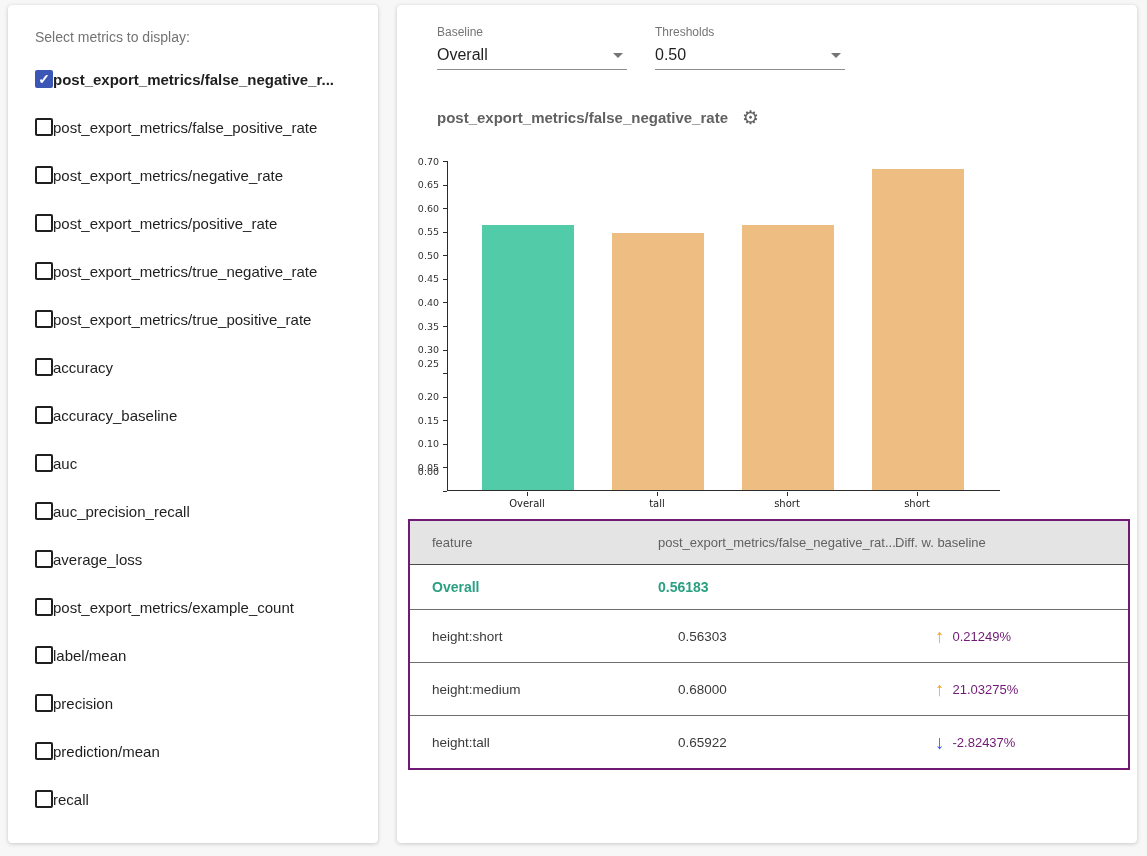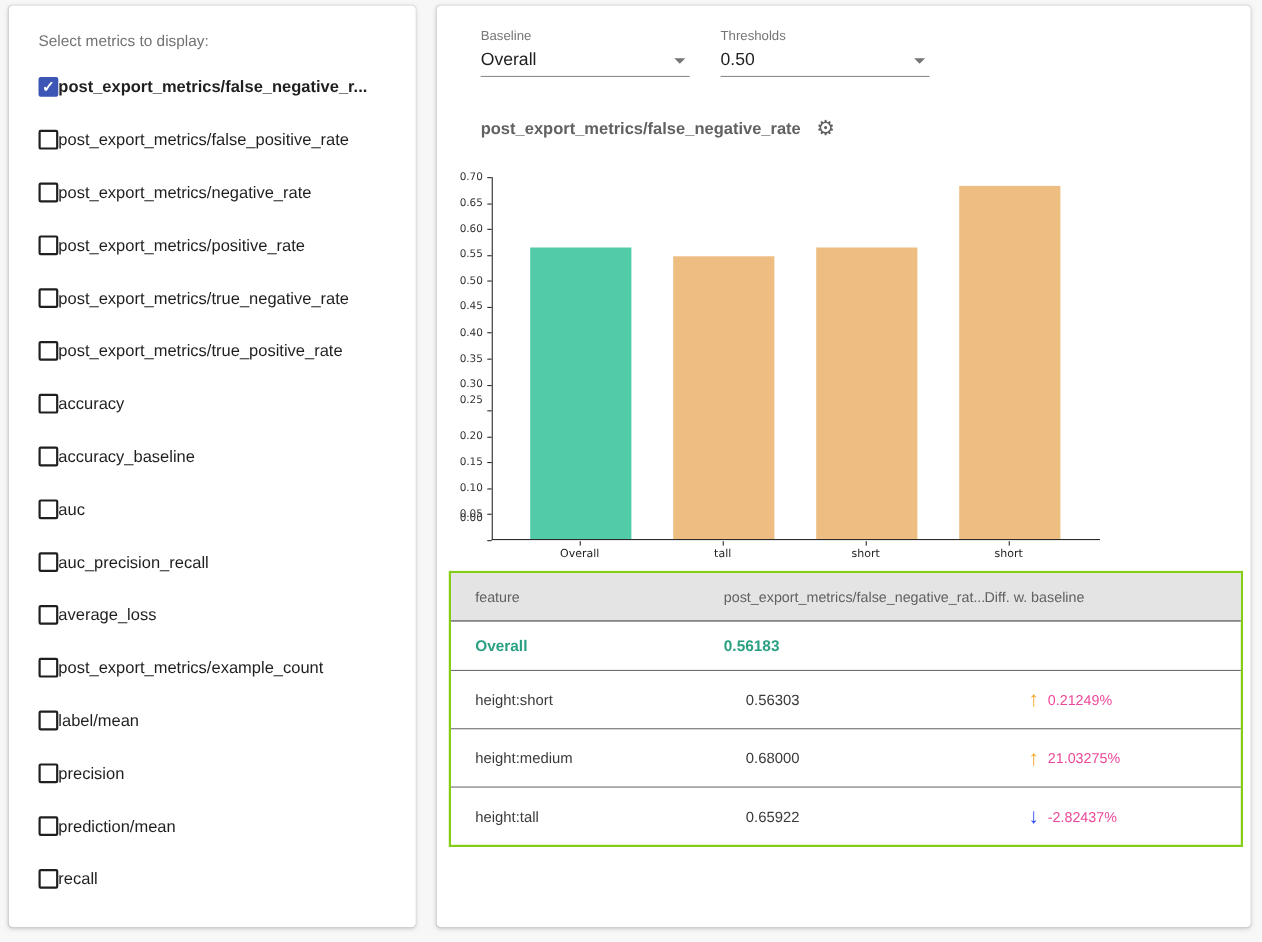--- a/index.html
+++ b/index.html
@@ -55,34 +55,34 @@
   #plot {
     position: absolute; left: 50px; top: 10px; width: 553px; height: 330px;
     border-left: 1px solid #2b2b2b; border-bottom: 1px solid #2b2b2b;
   }
   .bar { position: absolute; bottom: 0; width: 92px; }
   .y-label { position: absolute; left: 0; width: 42px; text-align: right; font-size: 9.5px; color: #333; font-family: "DejaVu Sans", sans-serif; }
   .y-tick { position: absolute; left: 46px; width: 4px; height: 1px; background: #2b2b2b; }
   .x-tick { position: absolute; width: 1px; height: 4px; background: #2b2b2b; top: 341px; }
   .x-label { position: absolute; top: 347px; width: 80px; text-align: center; font-size: 10px; color: #222; font-family: "DejaVu Sans", sans-serif; }
   
-  #metrics-table { position: absolute; left: 11px; top: 514px; width: 722px; border: 2px solid #84cc16; background: #fff; }
+  #metrics-table { position: absolute; left: 11px; top: 514px; width: 722px; border: 2px solid #701a75; background: #fff; }
   .t-row { display: grid; grid-template-columns: 248px 237px 1fr; align-items: center; }
   .t-row.header { height: 44px; background: #e4e4e4; border-bottom: 1px solid #4a4a4a; }
   .t-row.header .t-cell { color: #616161; font-size: 13px; }
   .t-row.baseline { height: 44px; }
   .t-row.baseline .t-cell { color: #2aa083; font-weight: bold; font-size: 14px; }
   .t-row.data { height: 53px; border-top: 1px solid #6e6e6e; font-size: 13.5px; color: #3a3a3a; gap: 20px; }
   .t-cell { padding-left: 22px; }
   .t-cell.col2, .t-cell.col3, .t-row.header .t-cell.col2, .t-row.header .t-cell.col3 { padding-left: 0; }
   .diff-cell { display: flex; align-items: center; }
   .diff-arrow { font-size: 19px; font-weight: bold; margin-right: 8px; line-height: 1; }
   .diff-arrow.up { color: #f5a623; }
   .diff-arrow.down { color: #304ffe; }
-  .diff-val { font-size: 13px; color: #ec4899; }
+  .diff-val { font-size: 13px; color: #701a75; }
 </style>
 </head>
 <body>
 
 <div class="card" id="sidebar-card">
   <div class="sidebar-title">Select metrics to display:</div>
   <div id="metric-list">
   <div class="metric-item checked">
     <span class="checkbox checked"></span>
     <span class="metric-label">post_export_metrics/false_negative_r...</span>

